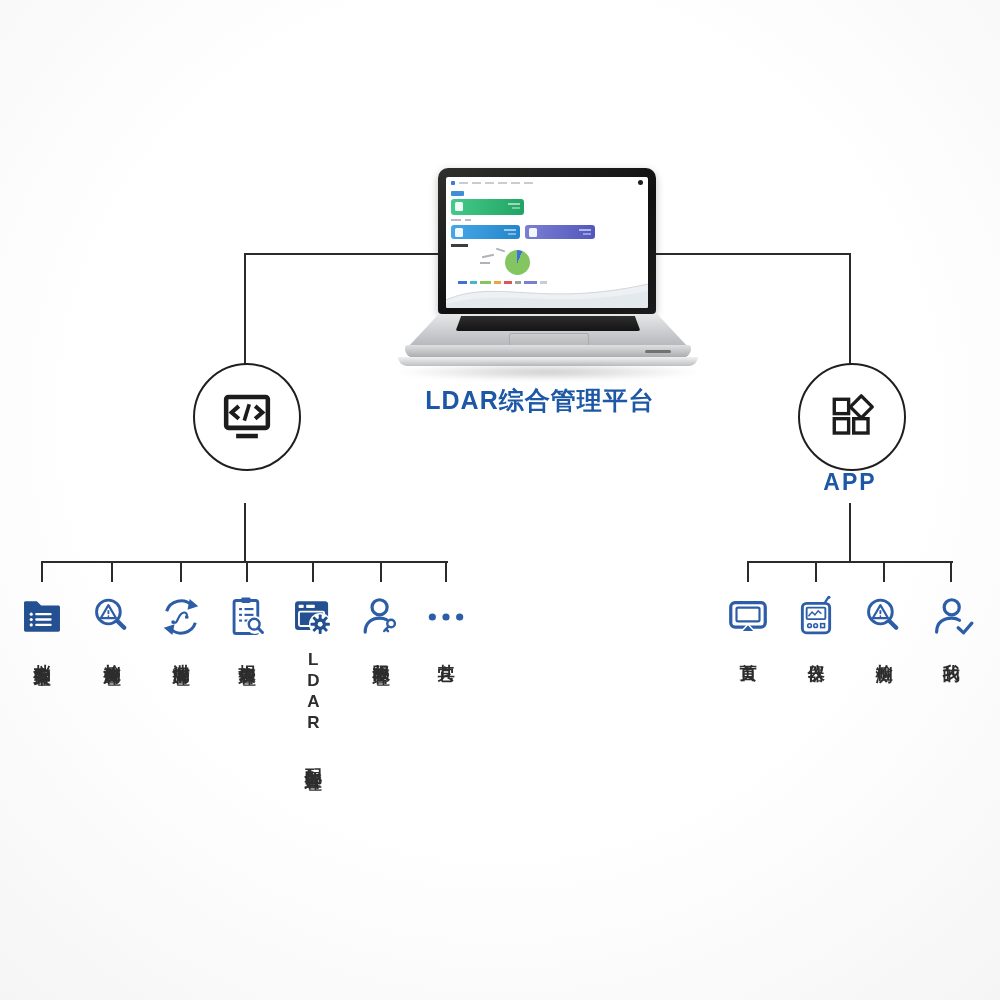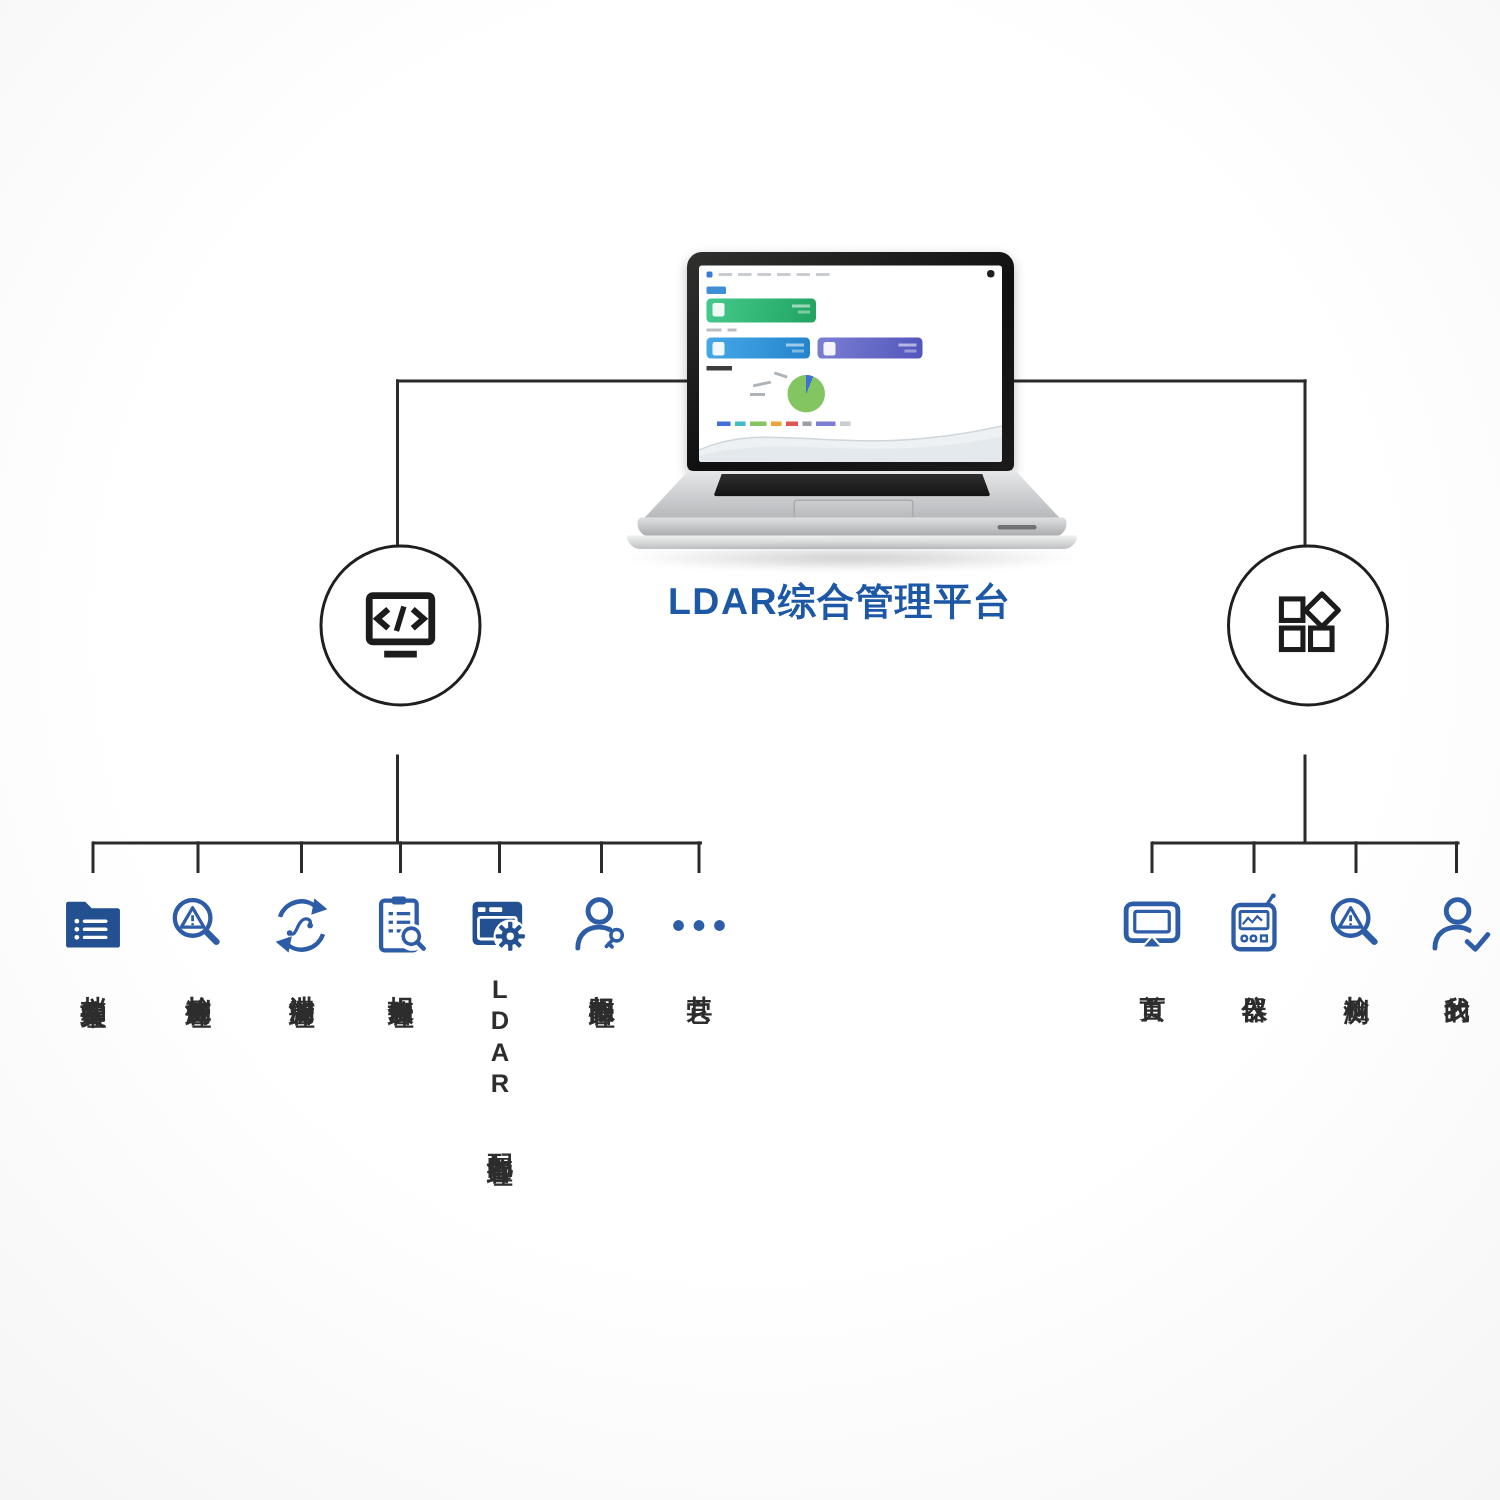--- a/index.html
+++ b/index.html
@@ -1,21 +1,21 @@
 <!DOCTYPE html>
 <html><head>
 <meta charset="utf-8">
 <style>
   html,body{margin:0;padding:0;}
   body{
     width:1000px;height:1000px;position:relative;overflow:hidden;
     font-family:"Liberation Sans","DejaVu Sans",sans-serif;
     background:radial-gradient(circle at 50% 42%, #ffffff 55%, #f5f5f6 100%);
   }
-  .canvas{position:absolute;inset:0;margin-left:20px;}
+  .canvas{position:absolute;inset:0;}
   
   .ln{position:absolute;background:#2b2b2b;}
   
   .hub-circle{
     position:absolute;width:104px;height:104px;border-radius:50%;
     border:2.5px solid #1f1f1f;background:#fff;
     display:flex;align-items:center;justify-content:center;z-index:3;
   }
   .hub-label{
     position:absolute;width:220px;text-align:center;
@@ -285,20 +285,21 @@
     <svg class="nicon" width="58" height="58">
         <use href="#sym-code-monitor"></use>
       </svg>
   </div>
 
   <div class="hub-circle" style="left:798px;top:363px;">
     <svg class="nicon" width="54" height="54">
         <use href="#sym-app-grid"></use>
       </svg>
   </div>
+  <div class="hub-label" style="left:740px;top:469px;font-size:23px;letter-spacing:2px;">APP</div>
 
   <div class="node" style="left:9px;">
     <svg class="nicon">
         <use href="#sym-folder-list"></use>
       </svg>
     <div class="vlabel">档案管理</div>
   </div>
   <div class="node" style="left:79px;">
     <svg class="nicon">
         <use href="#sym-magnifier-warning"></use>

